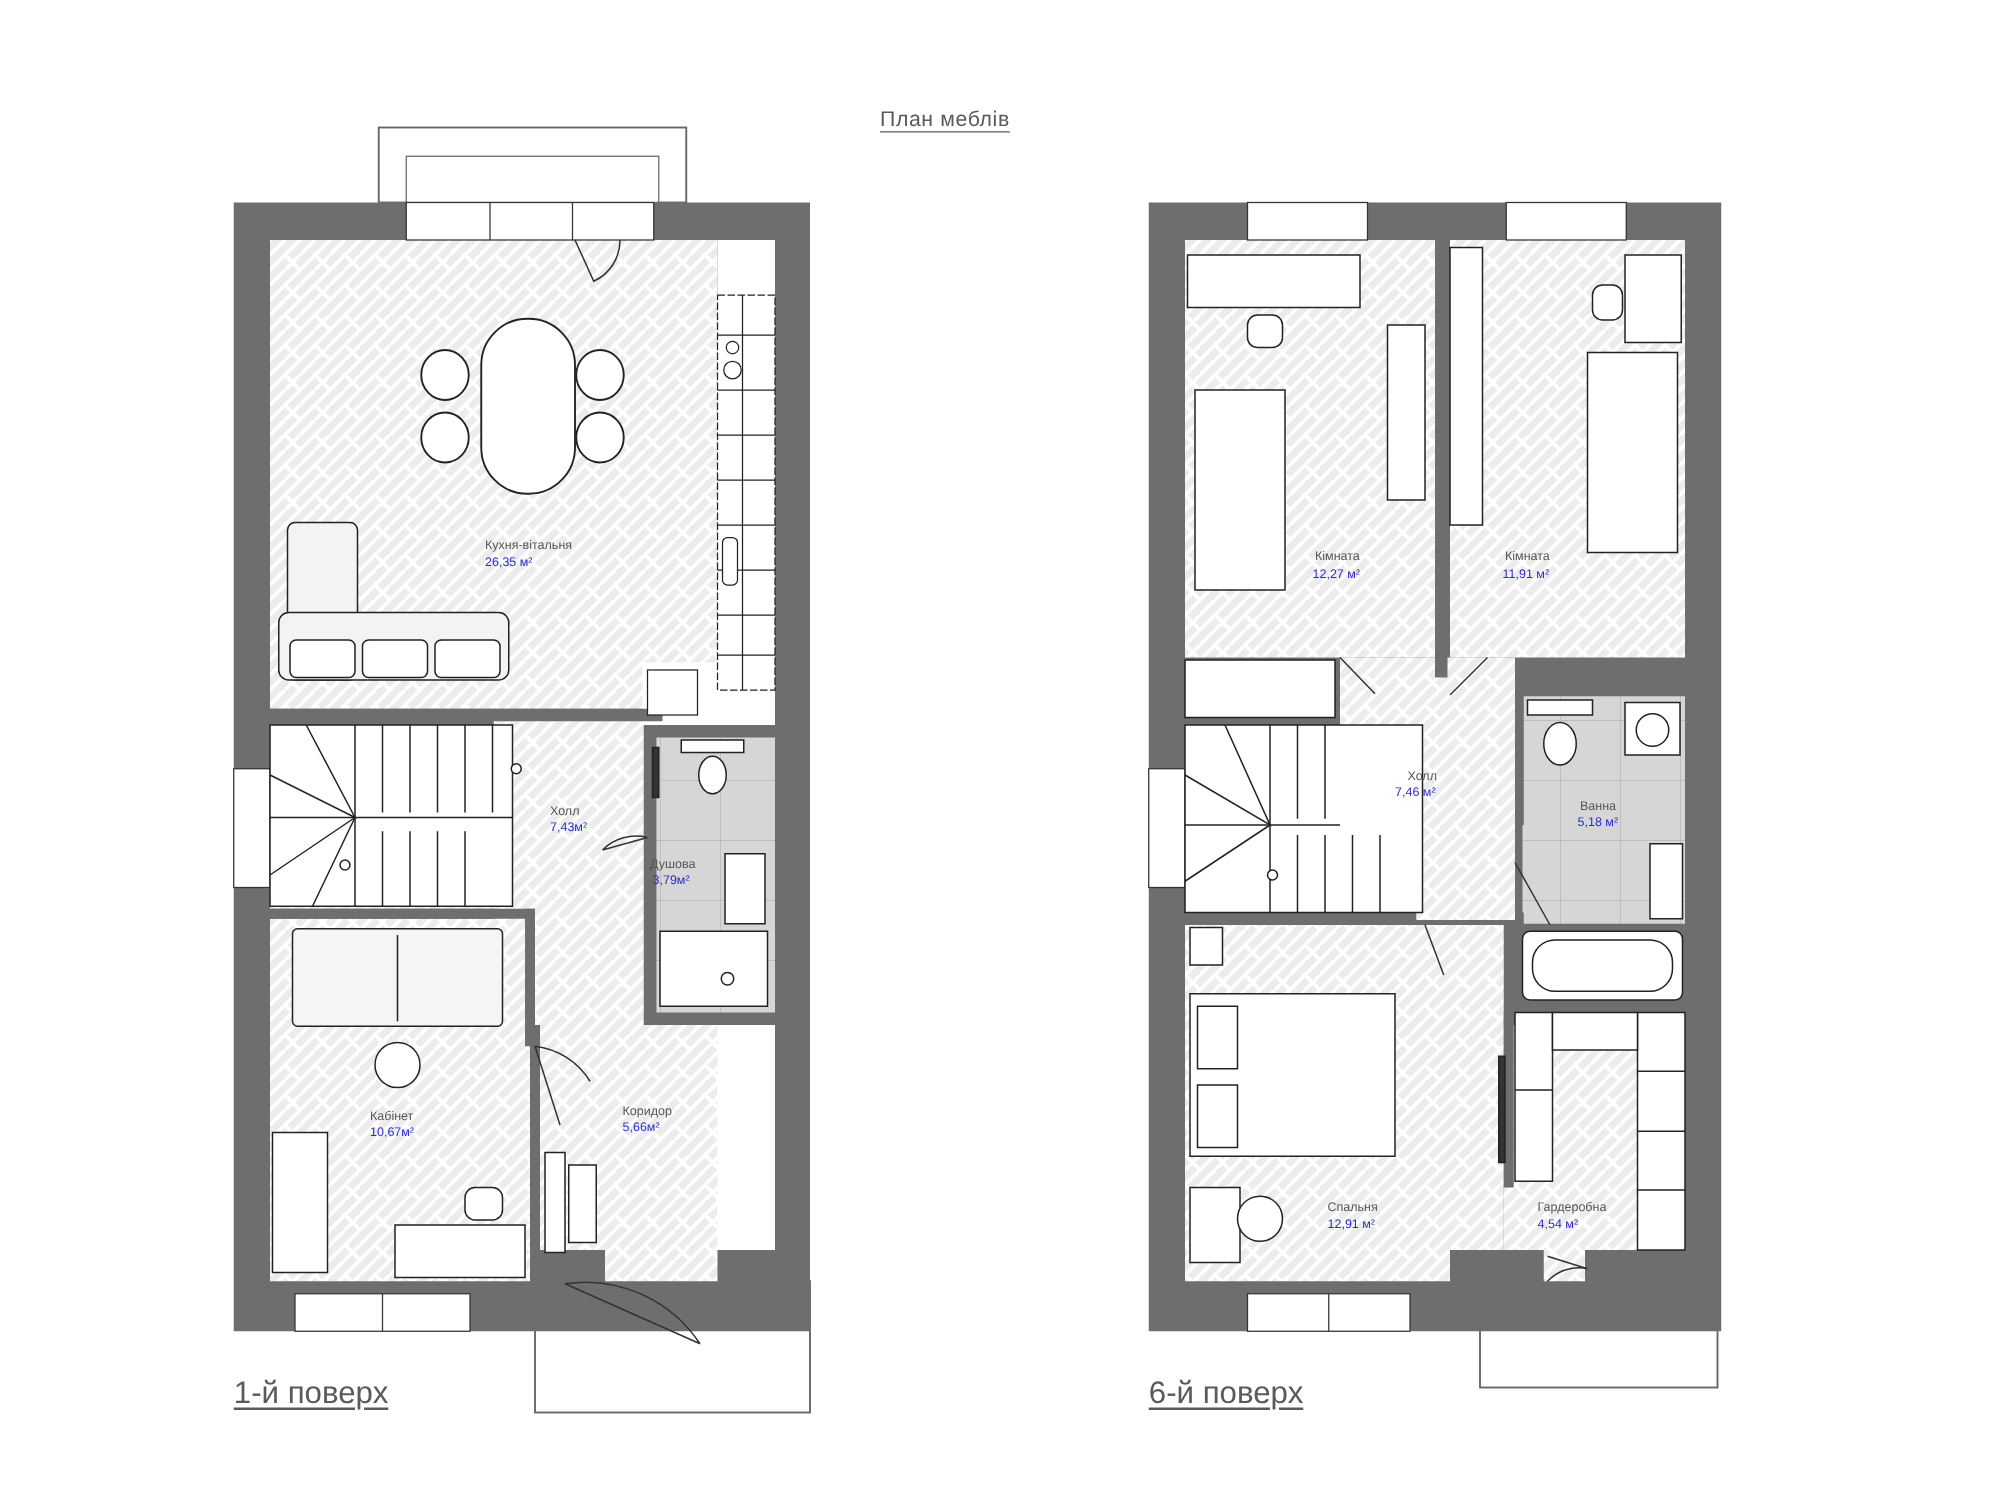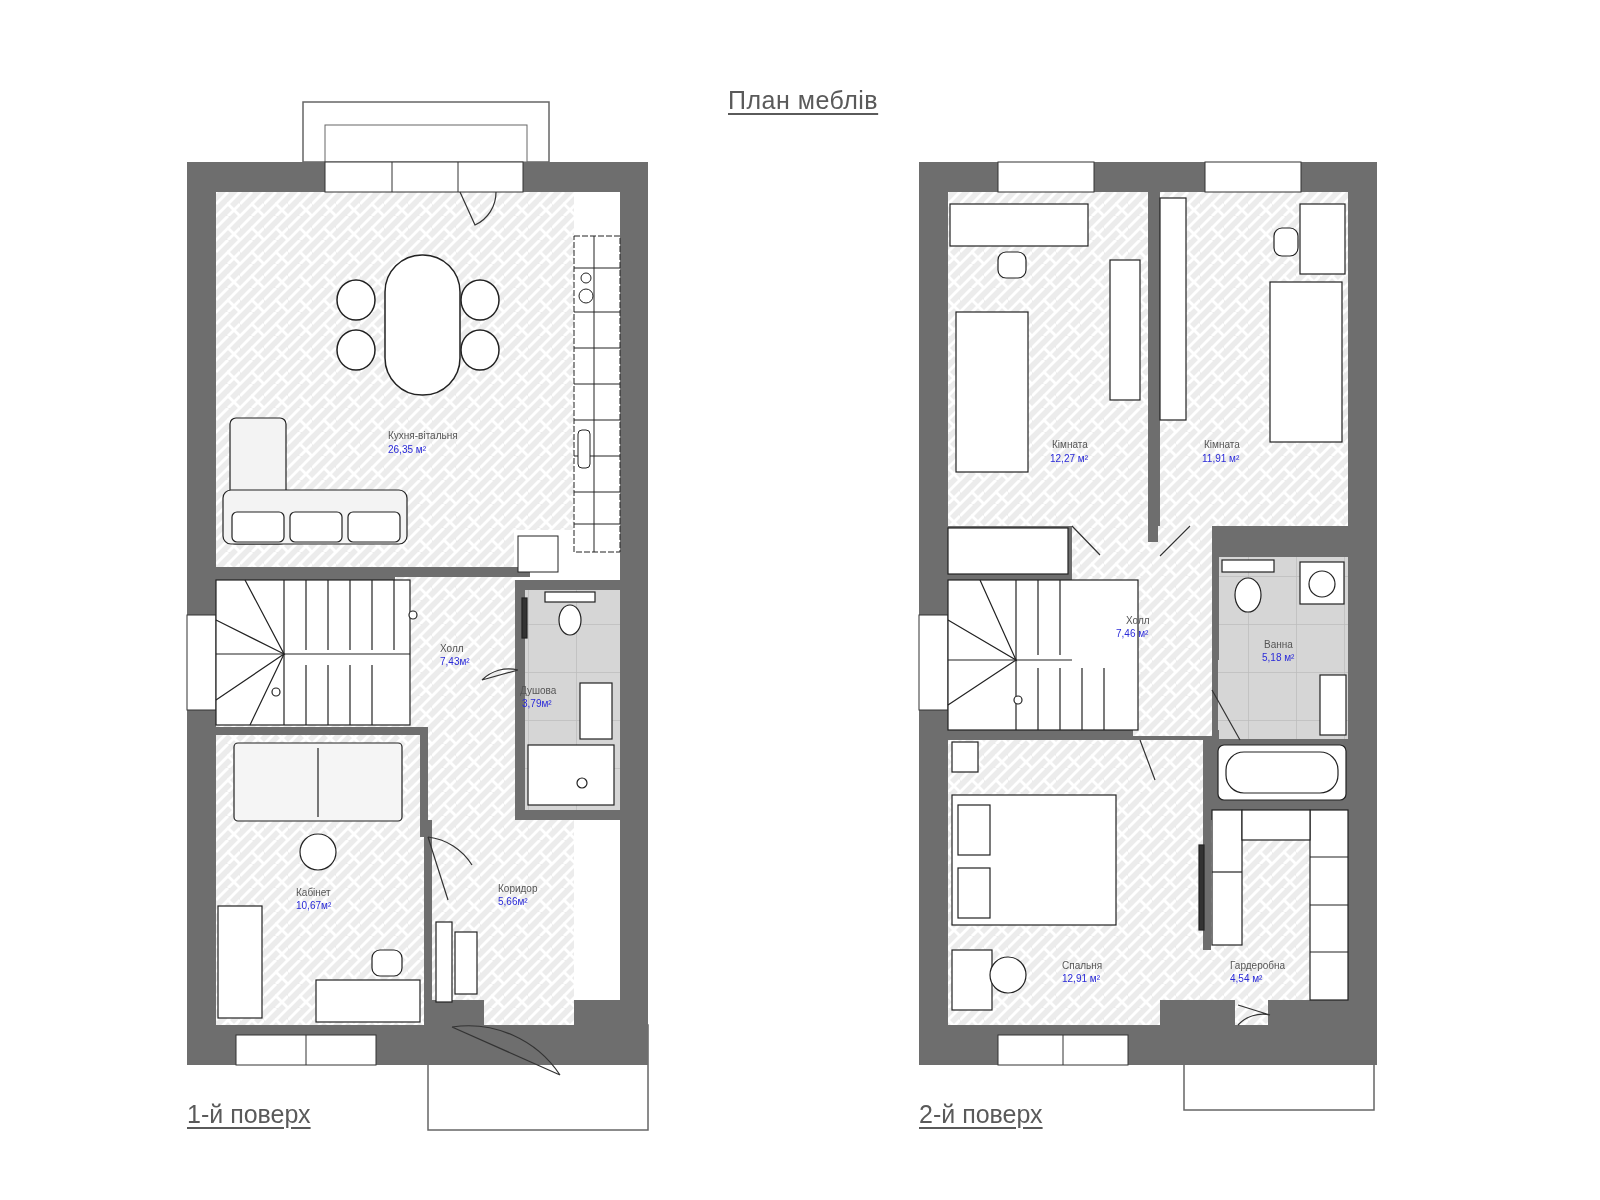--- a/index.html
+++ b/index.html
@@ -1,17 +1,17 @@
 <!DOCTYPE html>
 <html><head>
 <meta charset="utf-8">
 <style>
   html, body { margin:0; padding:0; background:#ffffff; }
   body { width:1600px; height:1200px; position:relative; overflow:hidden; font-family:"Liberation Sans", sans-serif; }
-  .title { position:absolute; left:728px; top:86px; font-size:25px; color:#5a5a5a; text-decoration:underline; text-underline-offset:4px; letter-spacing:0.5px; }
+  .title { position:absolute; left:704px; top:86px; font-size:17px; color:#5a5a5a; text-decoration:underline; text-underline-offset:4px; letter-spacing:0.5px; }
   .floor-label { position:absolute; top:1100px; font-size:25px; color:#5a5a5a; text-decoration:underline; text-underline-offset:4px;text-align:right; }
   svg { position:absolute; left:0; top:0; }
   .room-name { font-family:"Liberation Sans", sans-serif; font-size:10px; fill:#555; }
   .room-area { font-family:"Liberation Sans", sans-serif; font-size:10px; fill:#2a2ad8; }
 </style>
 </head>
 <body>
 
 <div class="title">План меблів</div>
 
@@ -249,13 +249,13 @@
     <text class="room-name" x="1264" y="648">Ванна</text>
     <text class="room-area" x="1262" y="661">5,18 м²</text>
     <text class="room-name" x="1062" y="969">Спальня</text>
     <text class="room-area" x="1062" y="982">12,91 м²</text>
     <text class="room-name" x="1230" y="969">Гардеробна</text>
     <text class="room-area" x="1230" y="982">4,54 м²</text>
   </g>
 </svg>
 
 <div class="floor-label" style="left:187px;">1-й поверх</div>
-<div class="floor-label" style="left:919px;">2-й поверх</div>
+<div class="floor-label" style="left:919px;">6-й поверх</div>
 
 </body></html>

